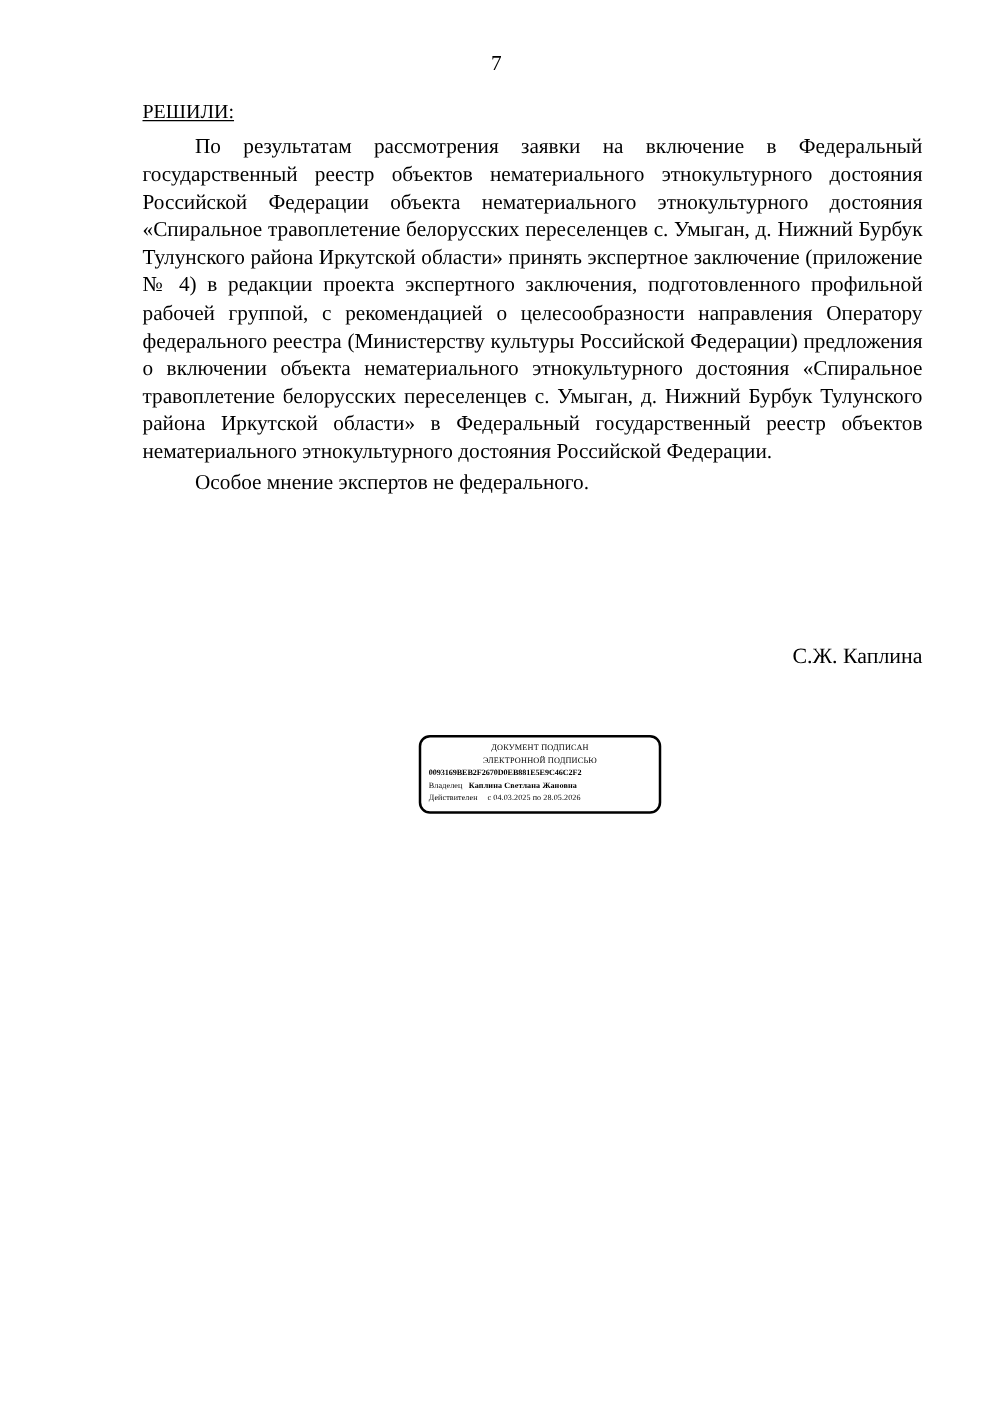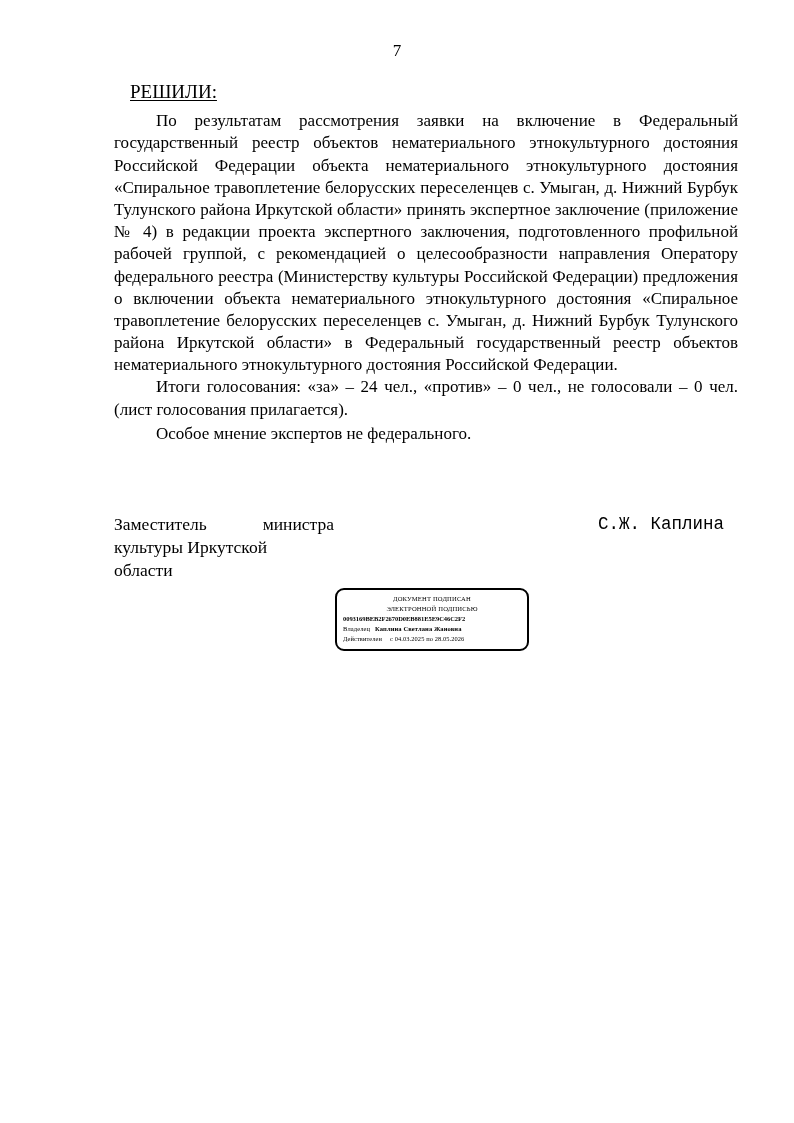--- a/index.html
+++ b/index.html
@@ -35,23 +35,23 @@
 
   
   .content {
     position: absolute;
     left: 114px;
     top: 80px;
     width: 624px;
   }
 
   .section-heading {
-    font-size: 19px;
+    font-size: 16px;
     line-height: 1.28;
-    margin: 0 0 6px 16px;
+    margin: 0 0 6px 0;
     text-align: left;
   }
   .section-heading span.u {
     text-decoration: underline;
     text-underline-offset: 2px;
   }
 
   p.body-par {
     margin: 0;
     font-size: 17px;
@@ -85,26 +85,25 @@
     content: "";
     display: inline-block;
     width: 100%;
   }
   .signature .role .lastline {
     display: block;
     text-align: left;
   }
   .signature .name {
     position: absolute;
-    right: 14px;
+    right: 0;
     top: 0;
     font-size: 17.5px;
     line-height: 1.30;
     white-space: nowrap;
-    font-family: Liberation Mono, monospace;
   }
 
   
   .stamp {
     position: absolute;
     left: 335px;
     top: 588px;
     width: 194px;
     height: 63px;
     border: 2px solid #000000;
@@ -160,34 +159,28 @@
   <div class="page-number">7</div>
 
   <div class="content">
 
     <div class="section-heading">
       <span class="u">РЕШИЛИ:</span>
     </div>
 
     <p class="body-par">По результатам рассмотрения заявки на включение в Федеральный государственный реестр объектов нематериального этнокультурного достояния Российской Федерации объекта нематериального этнокультурного достояния «Спиральное травоплетение белорусских переселенцев с. Умыган, д. Нижний Бурбук Тулунского района Иркутской области» принять экспертное заключение (приложение № 4) в редакции проекта экспертного заключения, подготовленного профильной рабочей группой, с рекомендацией о целесообразности направления Оператору федерального реестра (Министерству культуры Российской Федерации) предложения о включении объекта нематериального этнокультурного достояния «Спиральное травоплетение белорусских переселенцев с. Умыган, д. Нижний Бурбук Тулунского района Иркутской области» в Федеральный государственный реестр объектов нематериального этнокультурного достояния Российской Федерации.</p>
 
-    <p class="body-par">Итоги голосования: «за» – 24 чел., «против» – 0 чел., не голосовали – 0 чел. (лист голосования прилагается).</p>
 
     <div class="gap-small"></div>
 
     <p class="body-par">Особое мнение экспертов не федерального.</p>
 
   </div>
 
   <div class="signature">
-    <div class="role">
-      <span>Заместитель министра</span> 
-      <span>культуры Иркутской</span>
-      <span class="lastline">области</span>
-    </div>
     <div class="name">С.Ж. Каплина</div>
   </div>
 
   <div class="stamp">
     <div class="stamp-line title">ДОКУМЕНТ ПОДПИСАН</div>
     <div class="stamp-line title">ЭЛЕКТРОННОЙ ПОДПИСЬЮ</div>
     <div class="stamp-line hash">0093169BEB2F2670D0EB881E5E9C46C2F2</div>
     <div class="stamp-line kv">
       <span class="label">Владелец</span><span class="value">Каплина Светлана Жановна</span>
     </div>

